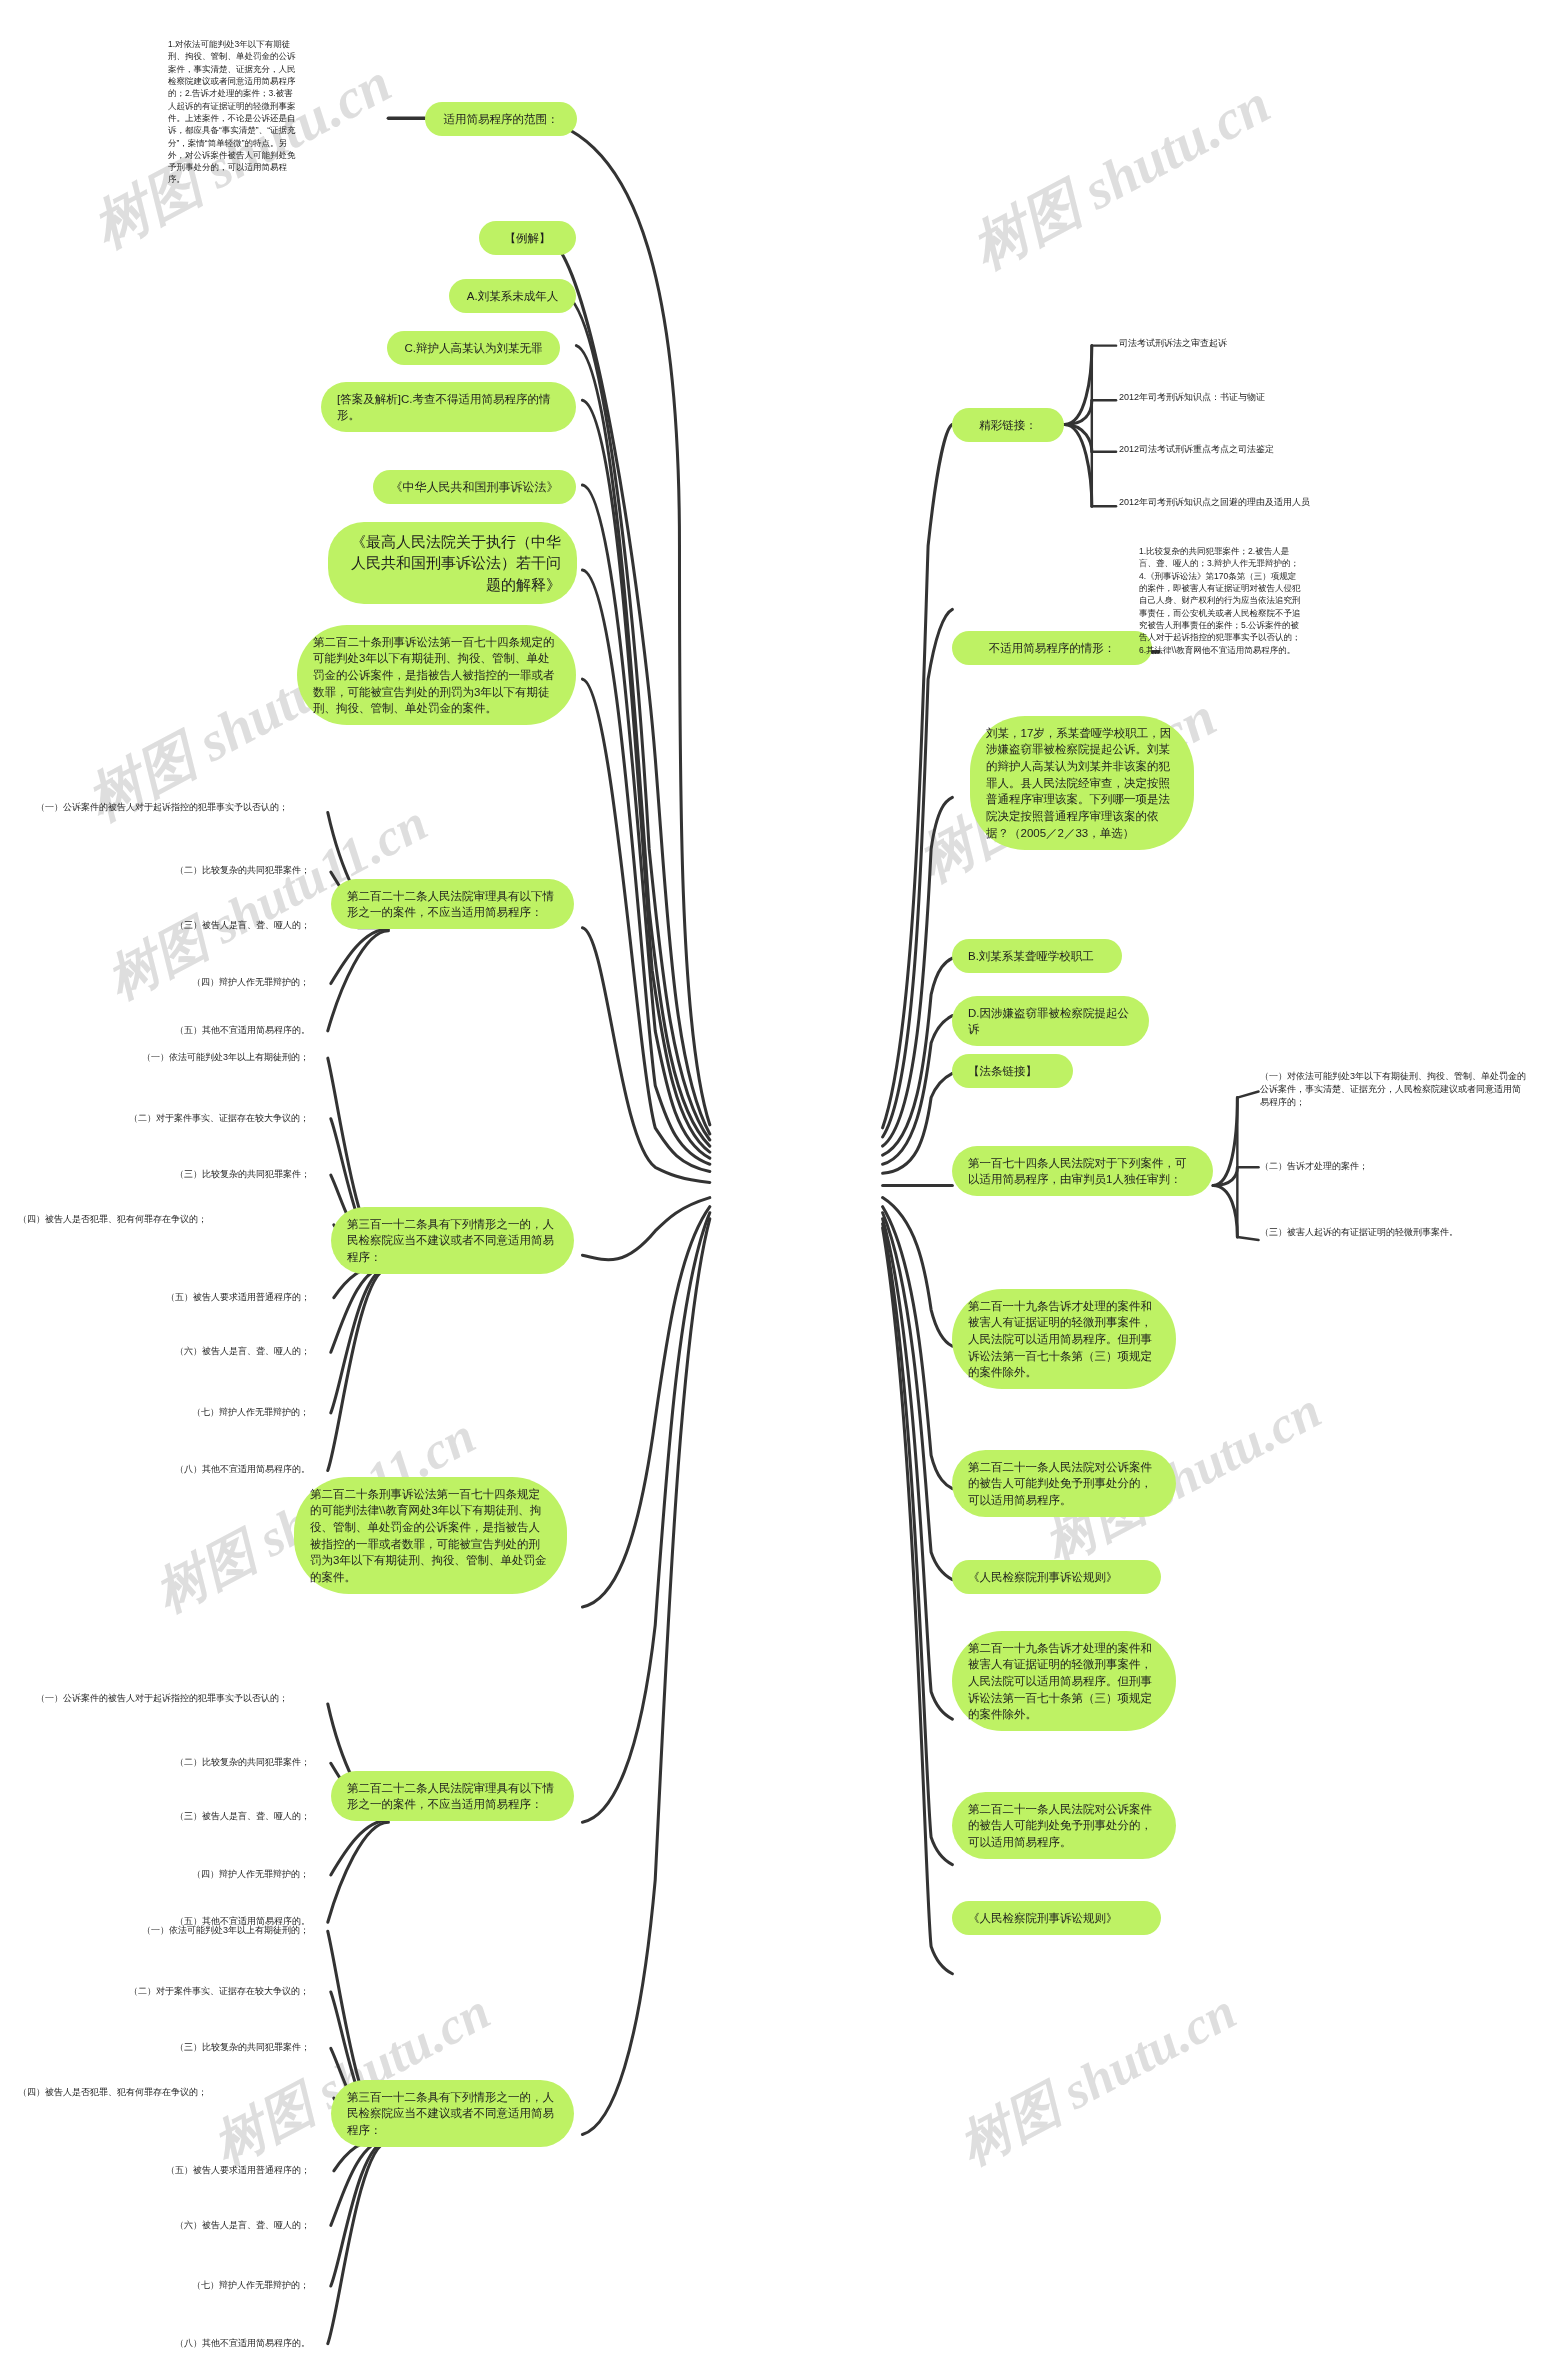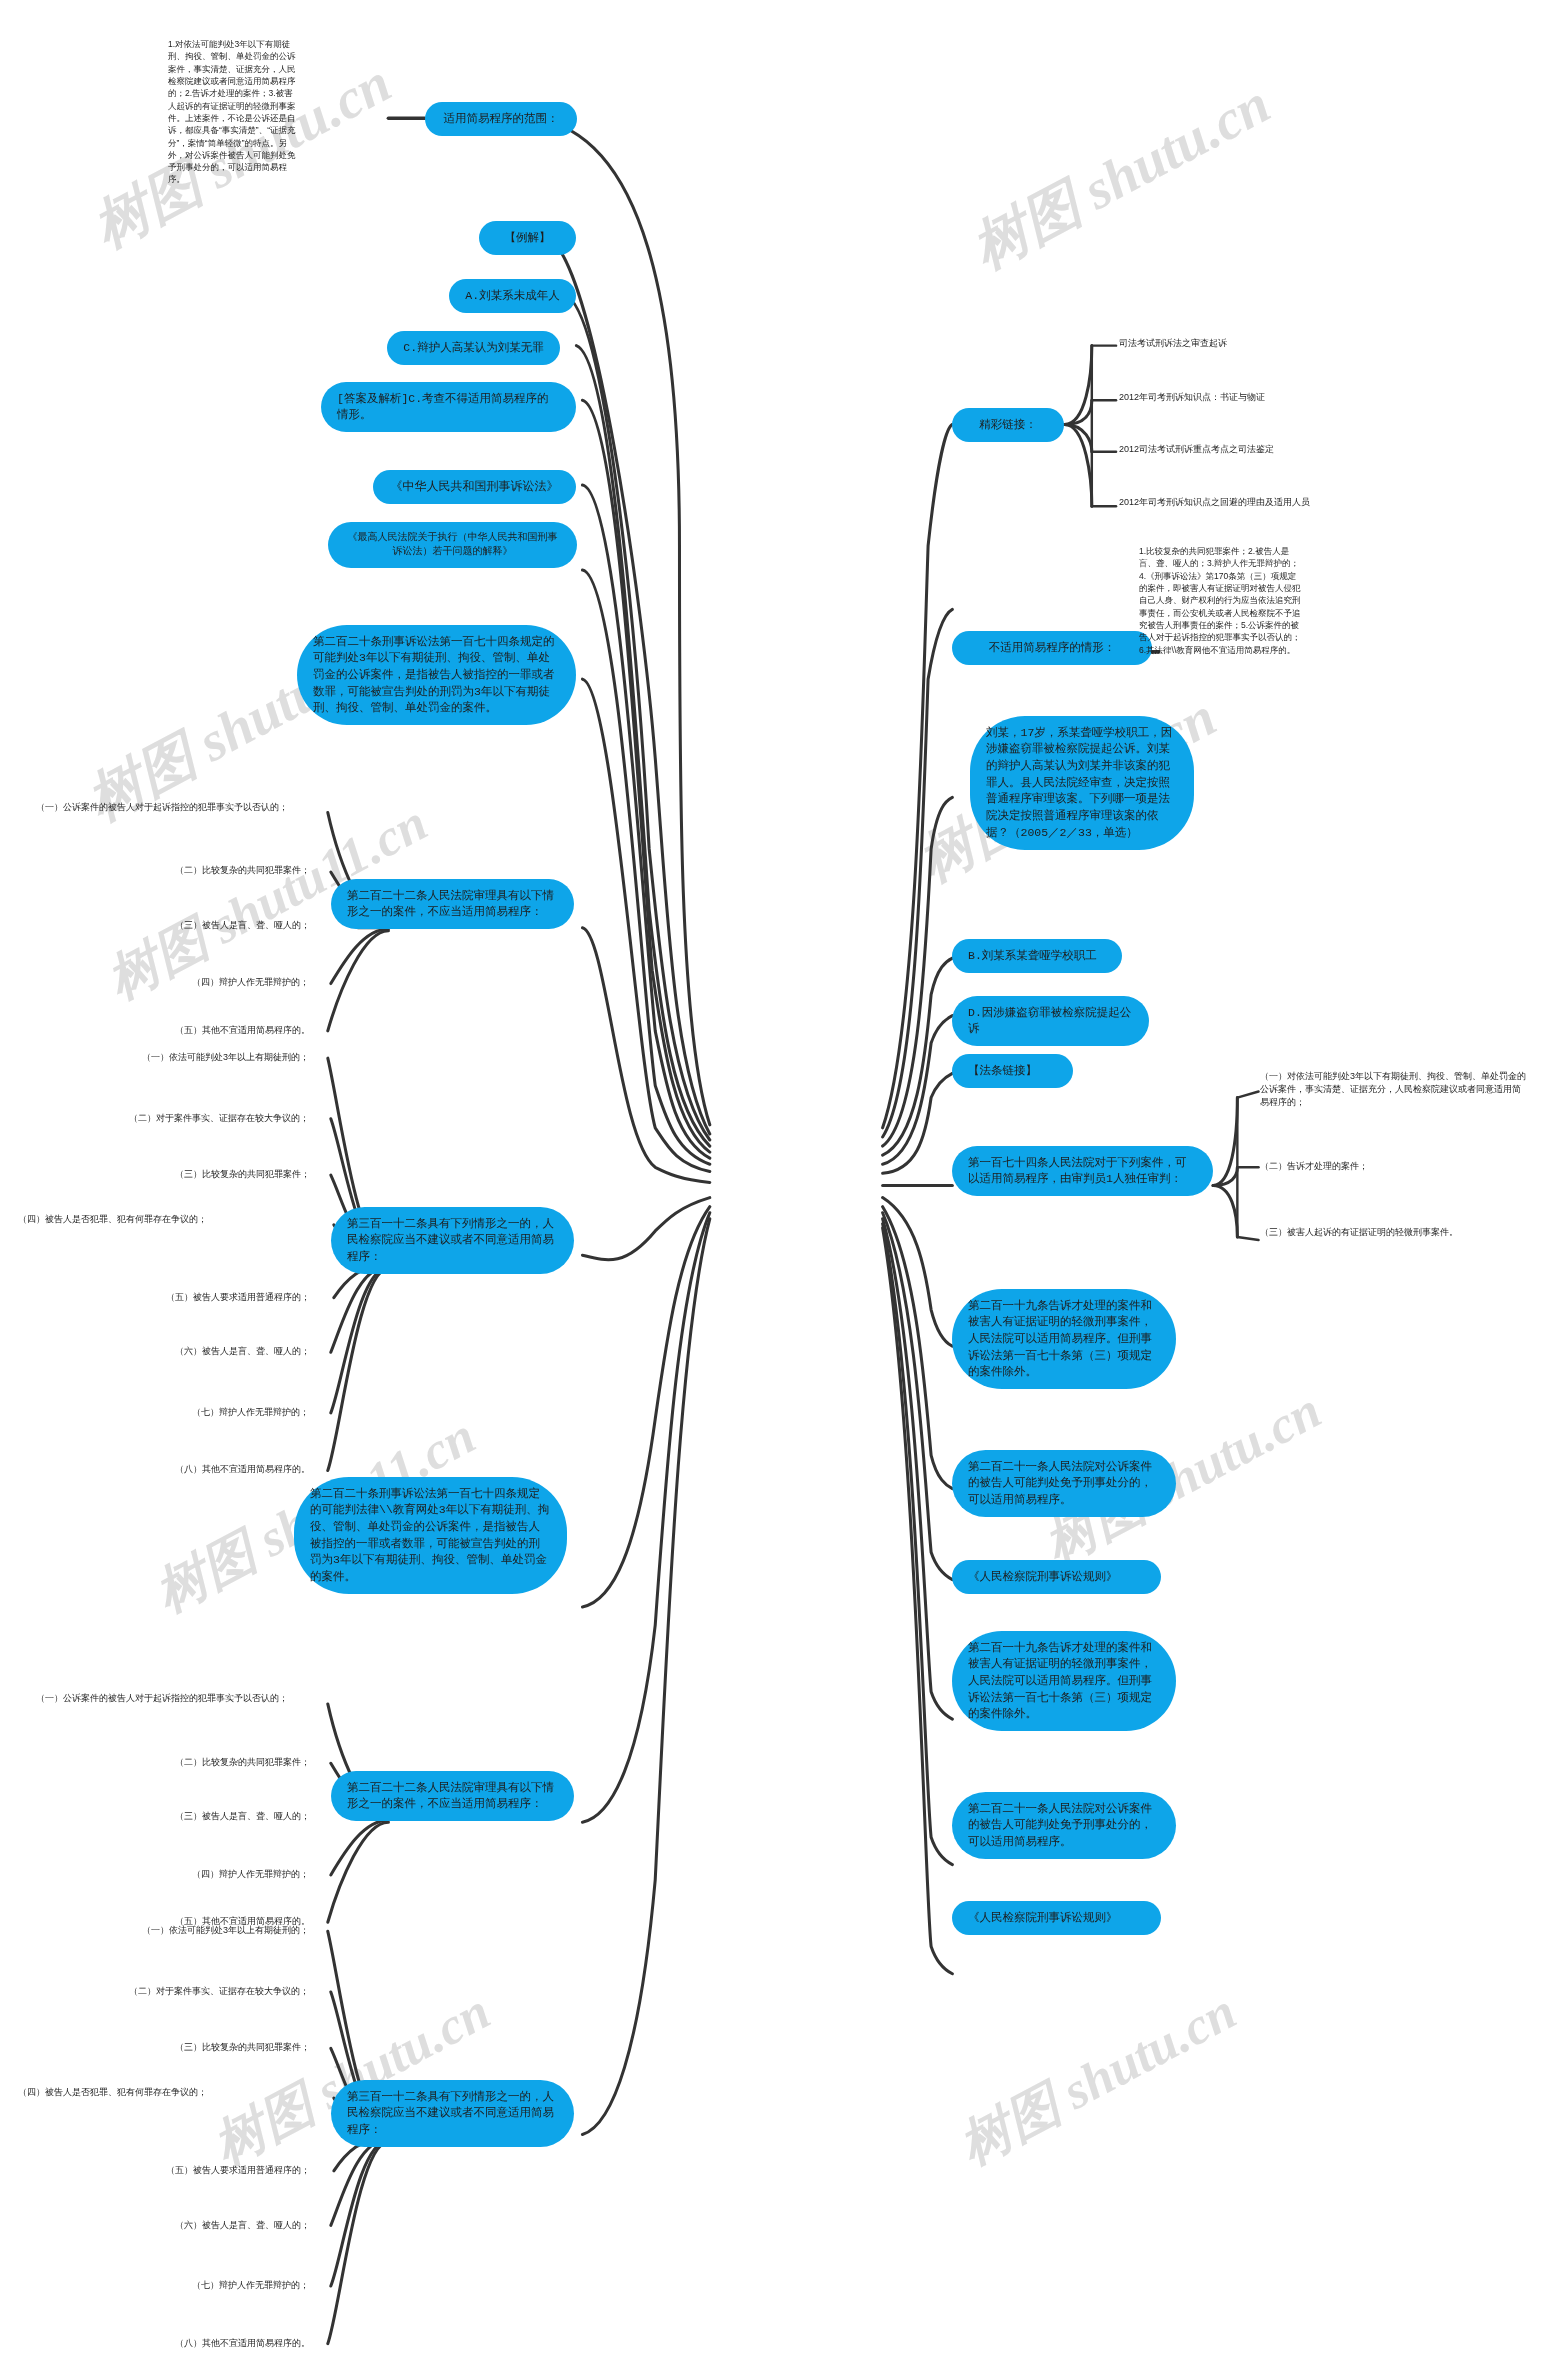--- a/index.html
+++ b/index.html
@@ -38,26 +38,25 @@
 
   
   .node {
     position: absolute;
     z-index: 3;
     line-height: 1.45;
     white-space: pre-wrap;
     word-break: break-word;
   }
   .pill {
-    background: #0ea5e9;
+    background: #bef264;
     border-radius: 36px;
     padding: 8.5px 16px;
     color: #1d1d1d;
     font-size: 12.7px;
-    font-family: Liberation Mono, monospace;
   }
   .pill.big { border-radius: 55px; }
   .plain {
     color: #1d1d1d;
     font-size: 10.3px;
     background: transparent;
   }
   .plain.sm { font-size: 9px; }
   .plain.xs { font-size: 8.5px; }
   .center-node {
@@ -183,21 +182,21 @@
   <div class="node pill ta-c" style="left:479px; top:221px; width:97px; font-size:11.5px;">【例解】</div>
 
   <div class="node pill ta-c" style="left:449px; top:279px; width:127px; font-size:11.5px;">A.刘某系未成年人</div>
 
   <div class="node pill ta-c" style="left:387px; top:331px; width:173px; font-size:11.5px;">C.辩护人高某认为刘某无罪</div>
 
   <div class="node pill ta-l" style="left:321px; top:382px; width:255px; font-size:11.5px;">[答案及解析]C.考查不得适用简易程序的情形。</div>
 
   <div class="node pill ta-c" style="left:373px; top:470px; width:203px; font-size:12px;">《中华人民共和国刑事诉讼法》</div>
 
-  <div class="node pill ta-c" style="left:328px; top:522px; width:249px; font-size:10px;">《最高人民法院关于执行（中华人民共和国刑事诉讼法）若干问题的解释》</div>
+  <div class="node pill ta-c" style="left:328px; top:522px; width:249px; font-size:15px;text-align:right;">《最高人民法院关于执行（中华人民共和国刑事诉讼法）若干问题的解释》</div>
 
   <div class="node pill big ta-l" style="left:297px; top:625px; width:279px; font-size:11.5px;">第二百二十条刑事诉讼法第一百七十四条规定的可能判处3年以下有期徒刑、拘役、管制、单处罚金的公诉案件，是指被告人被指控的一罪或者数罪，可能被宣告判处的刑罚为3年以下有期徒刑、拘役、管制、单处罚金的案件。</div>
 
   <div class="node pill ta-l" style="left:331px; top:879px; width:243px; font-size:11.5px;">第二百二十二条人民法院审理具有以下情形之一的案件，不应当适用简易程序：</div>
   <div class="node plain sm ta-l" style="left:36px; top:801px; width:273px;">（一）公诉案件的被告人对于起诉指控的犯罪事实予以否认的；</div>
   <div class="node plain sm ta-r" style="left:73px; top:864px; width:237px;">（二）比较复杂的共同犯罪案件；</div>
   <div class="node plain sm ta-r" style="left:73px; top:919px; width:237px;">（三）被告人是盲、聋、哑人的；</div>
   <div class="node plain sm ta-r" style="left:85px; top:976px; width:224px;">（四）辩护人作无罪辩护的；</div>
   <div class="node plain sm ta-r" style="left:67px; top:1024px; width:243px;">（五）其他不宜适用简易程序的。</div>
 

